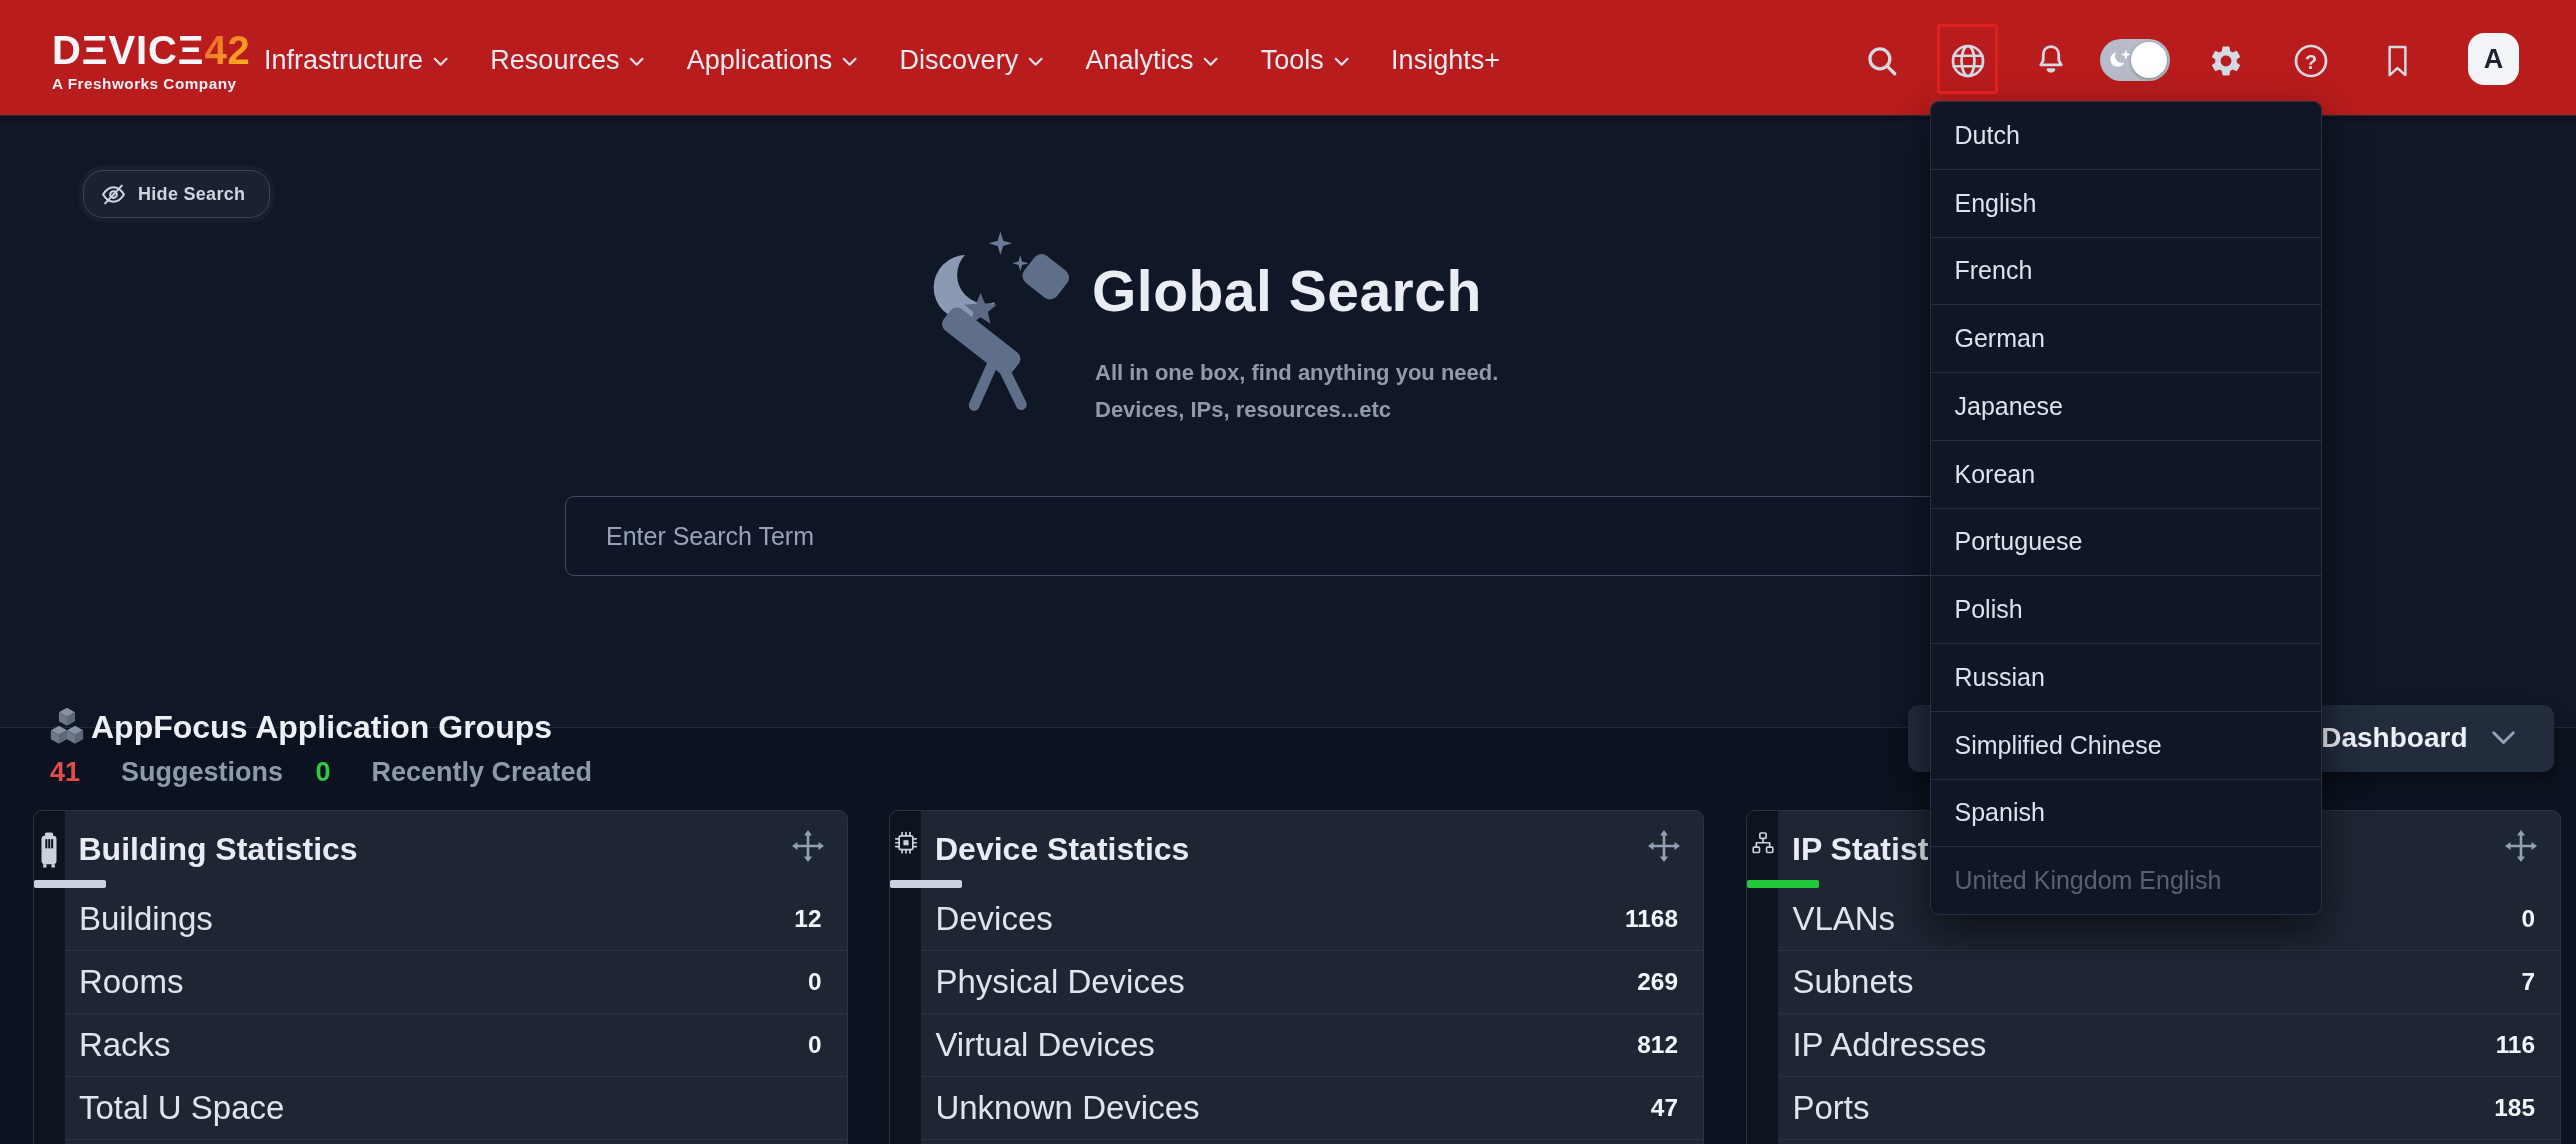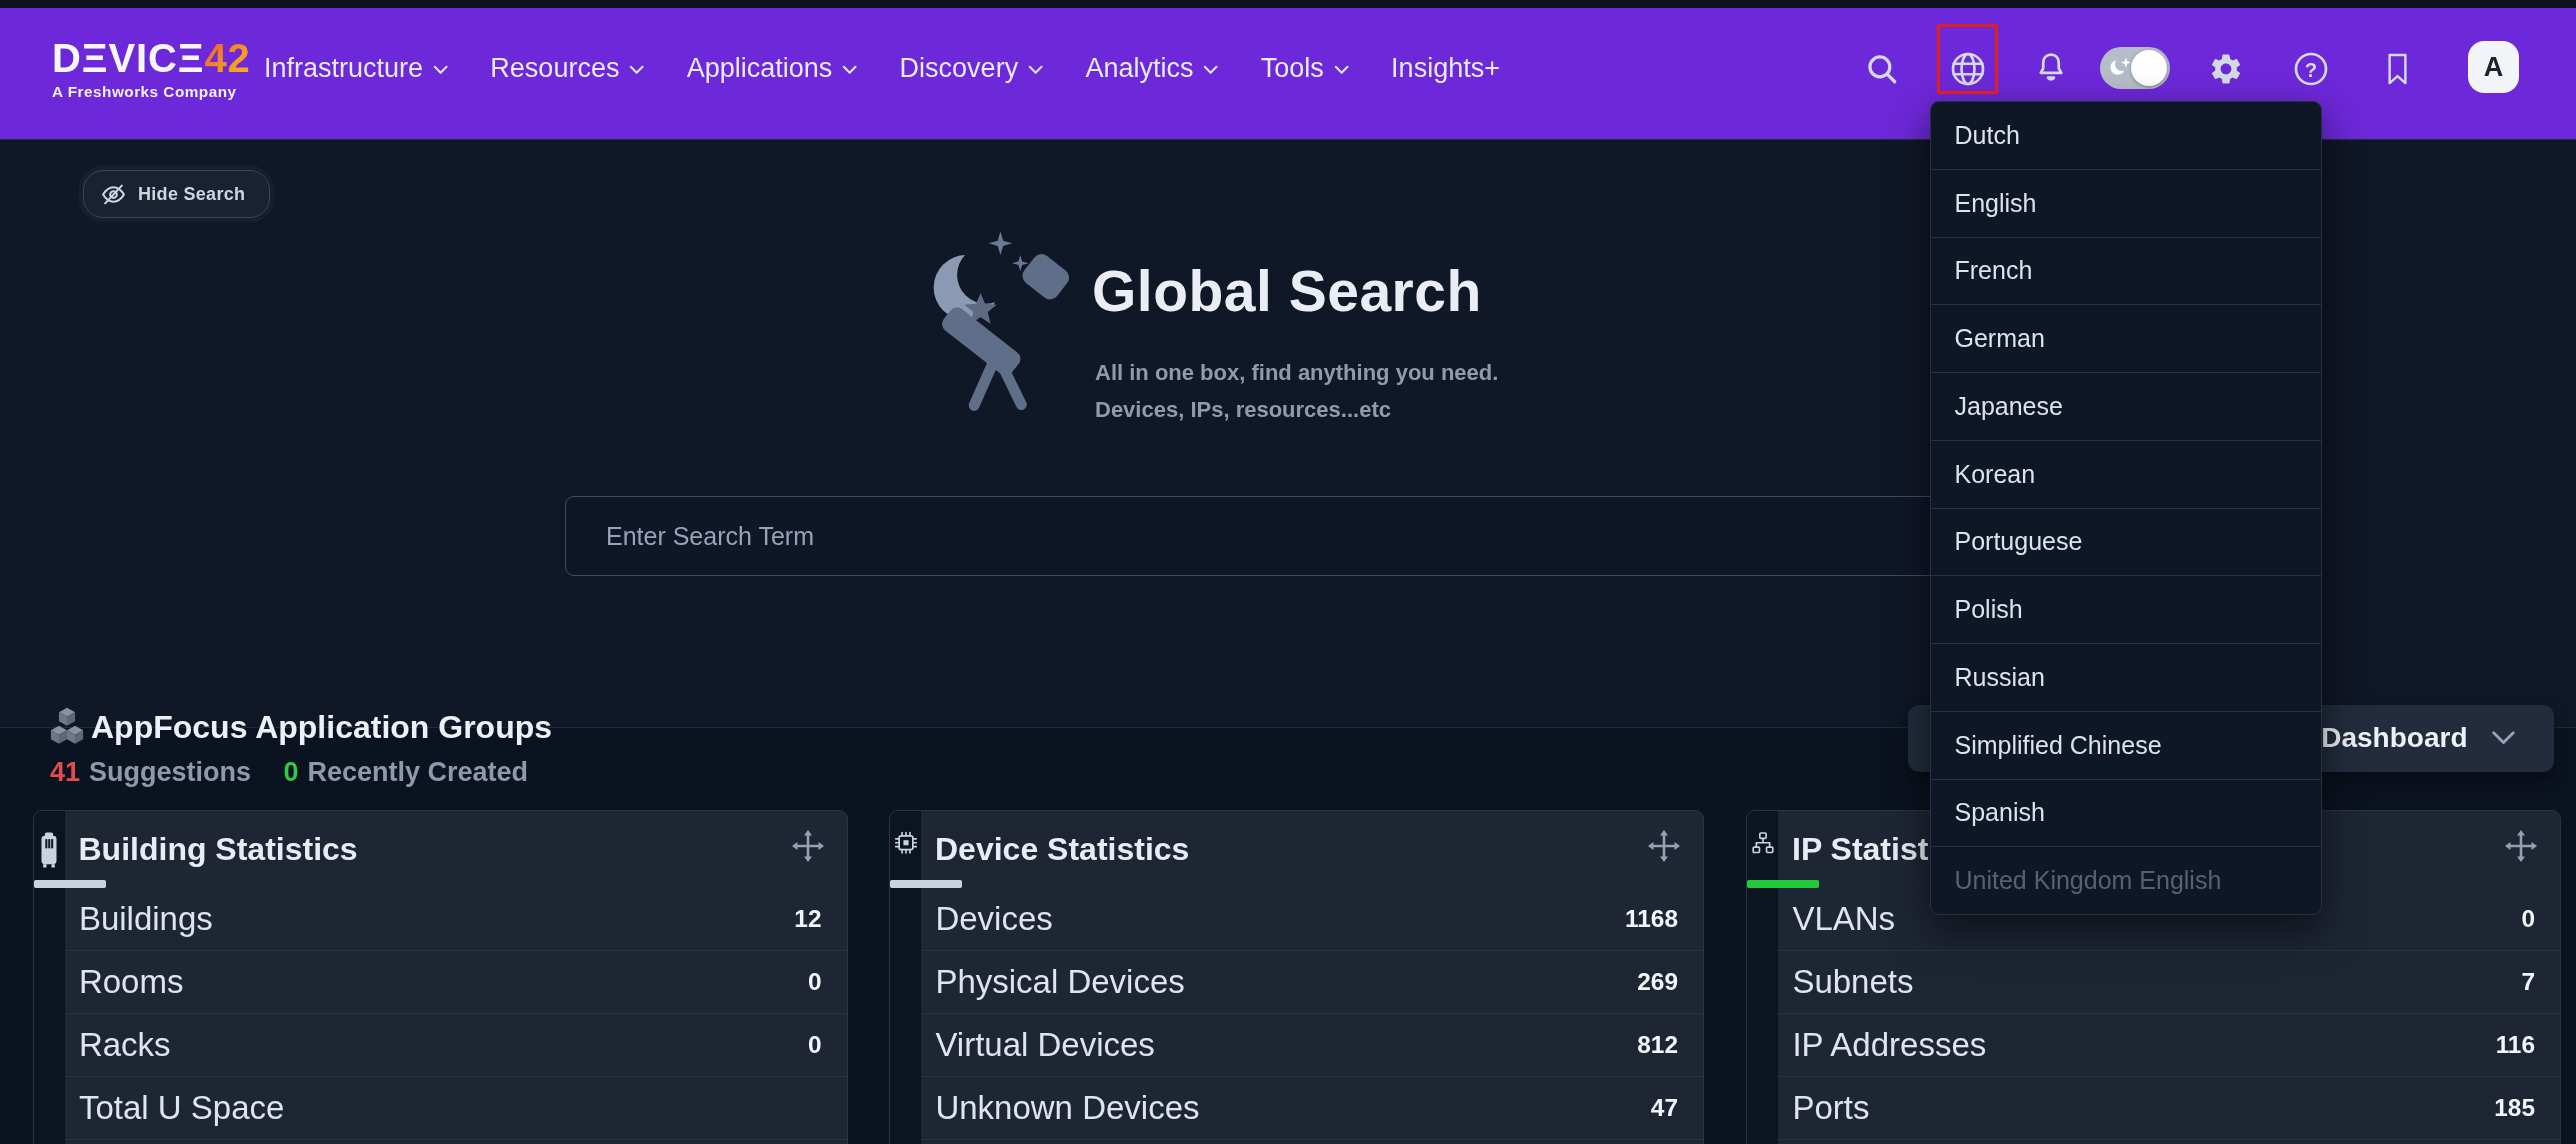--- a/index.html
+++ b/index.html
@@ -2,22 +2,22 @@
 <html style="font-size:14.4px"><head>
 <meta charset="utf-8">
 <style>
   * { margin:0; padding:0; box-sizing:border-box; }
   html,body { background:#0c1220; }
   body { width:2576px; height:1144px; overflow:hidden; position:relative;
          font-family:"Liberation Sans","DejaVu Sans",sans-serif; }
   #app { position:absolute; inset:0; width:2576px; height:1144px; }
 
   
-  .navbar { position:absolute; left:0; top:8px; width:2576px; height:132px;
-            background:#6d28d9; border-bottom:0.9px solid #242e40; z-index:30; }
+  .navbar { position:absolute; left:0; top:0; width:2576px; height:116px;
+            background:#b91c1c; border-bottom:0.9px solid #242e40; z-index:30; }
   .logo { position:absolute; left:52px; top:29px; cursor:pointer; }
   .logo-line { font-weight:bold; font-size:40px; letter-spacing:0.9px; line-height:43px; }
   .logo-white { color:#f4f6f9; }
   .logo-orange { background:linear-gradient(135deg,#e8542e 0%,#f59a23 60%,#f6b61f 100%);
                  -webkit-background-clip:text; background-clip:text; color:transparent; font-weight:bold; }
   .logo-sub { color:#eef1f6; font-size:15.3px; font-weight:bold; letter-spacing:0.5px; margin-top:2.7px; }
   .nav-items { position:absolute; left:264px; top:0; height:121px; display:flex; align-items:center; gap:42px; }
   .nav-item { display:flex; align-items:center; gap:10px; color:#e7ebf2; font-size:27px; cursor:pointer; white-space:nowrap; }
   .nav-item svg { margin-top:3.6px; }
 
@@ -63,21 +63,21 @@
   .search-input::placeholder { color:#98a3b5; }
 
   
   .widgets { position:absolute; left:0; top:728px; width:2576px; height:416px; background:#0c1320; }
   .appfocus-title-row { position:absolute; left:49px; top:-21.7px; display:flex; align-items:center; gap:6px; }
   .appfocus-title { font-size:32px; font-weight:bold; color:#edf0f5; }
   .appfocus-stats { position:absolute; left:50px; top:29px; display:flex; align-items:baseline; gap:9px; }
   .stat-num { font-size:27px; font-weight:bold; }
   .stat-red { color:#e34c4c; }
   .stat-green { color:#2fca44; }
-  .stat-label { font-size:27px; font-weight:bold; color:#8e99ab; }
+  .stat-label { font-size:27px; font-weight:bold; color:#8e99ab;margin-left:32px; }
   .stat-gap { width:14.4px; }
 
   .dashboard-btn { position:absolute; left:1908px; top:-23.5px; width:646px; height:67px;
                    background:#222c3d; border-radius:10.8px; display:flex; align-items:center;
                    justify-content:flex-end; gap:23.5px; padding-right:38px;
                    box-shadow:0 7.2px 16.2px rgba(0,0,0,.35); cursor:pointer; z-index:5; }
   .dashboard-btn span { color:#eef1f6; font-size:28px; font-weight:bold; }
 
   
   .card { position:absolute; top:82px; width:815px; height:397px; background:#1e2634;

